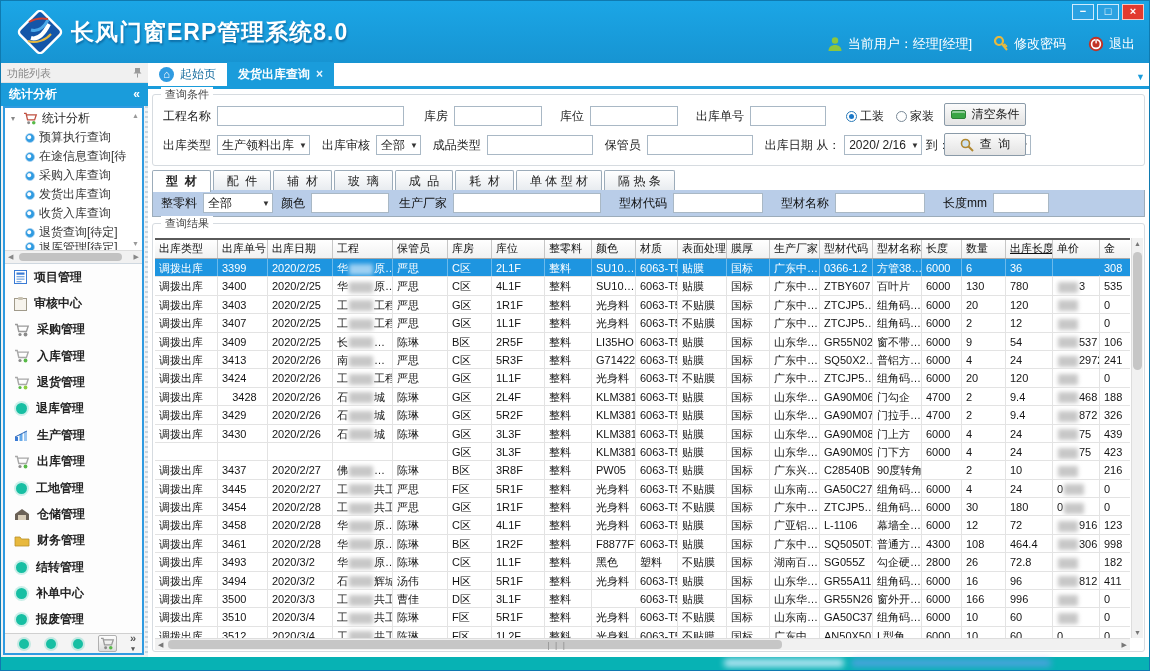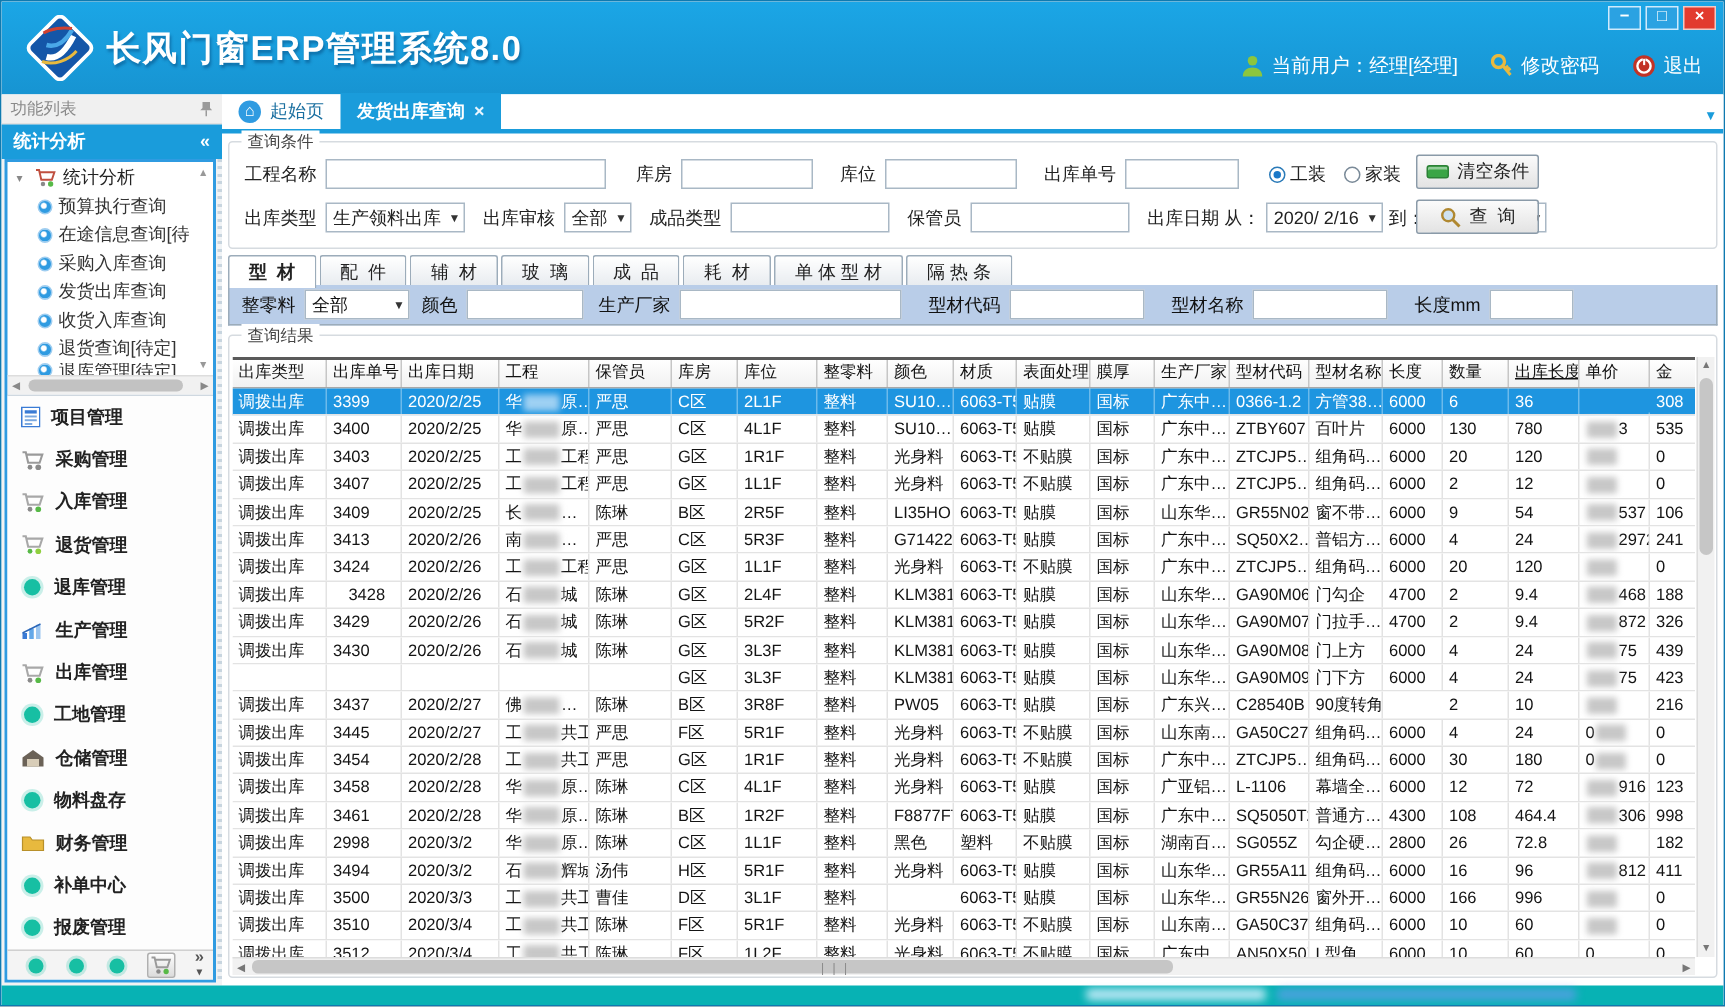--- a/index.html
+++ b/index.html
@@ -261,20 +261,29 @@
                 <rect x="2.5" y="2.5" width="8" height="2.2" fill="#3a7bd5"></rect>
                 <rect x="2.5" y="6" width="8" height="1.3" fill="#7aa8e0"></rect>
                 <rect x="2.5" y="8.5" width="8" height="1.3" fill="#7aa8e0"></rect>
                 <rect x="2.5" y="11" width="5" height="1.3" fill="#7aa8e0"></rect>
               </svg>
             </span>
             <span>项目管理</span>
           </div>
           <div class="mod">
             <span style="display: inline-flex;">
+              <svg width="13" height="14">
+                <rect x="0.5" y="1.5" width="12" height="12" fill="#f7f4ed" stroke="#a09a8a"></rect>
+                <rect x="4" y="0" width="5" height="3" rx="1" fill="#c8c2b2"></rect>
+              </svg>
+            </span>
+            <span>审核中心</span>
+          </div>
+          <div class="mod">
+            <span style="display: inline-flex;">
               <svg width="16" height="14" viewBox="0 0 16 14">
                 <path d="M1 1.5h2.2l1.6 7h7.6l1.8-5.4H4" fill="none" stroke="#9a9a9a" stroke-width="1.4"></path>
                 <circle cx="6" cy="11.5" r="1.6" fill="#8a8a8a"></circle>
                 <circle cx="11.5" cy="11.5" r="1.9" fill="#8a8a8a"></circle>
               </svg>
             </span>
             <span>采购管理</span>
           </div>
           <div class="mod">
             <span style="display: inline-flex;">
@@ -328,30 +337,30 @@
           <div class="mod">
             <span style="display: inline-flex;">
               <svg width="16" height="13">
                 <path d="M1 6 8 1l7 5v6H1z" fill="#6b6257"></path>
                 <rect x="4" y="7" width="8" height="5" fill="#d8cdb8"></rect>
               </svg>
             </span>
             <span>仓储管理</span>
           </div>
           <div class="mod">
-            <span class="mi-dot"></span>
-            <span>物料盘存</span>
-          </div>
-          <div class="mod">
             <span style="display: inline-flex;">
               <svg width="16" height="12">
                 <path d="M1 2h5l1.5 2H15v7H1z" fill="#e8b93e" stroke="#b8902a" stroke-width="0.8"></path>
               </svg>
             </span>
             <span>财务管理</span>
+          </div>
+          <div class="mod">
+            <span class="mi-dot"></span>
+            <span>结转管理</span>
           </div>
           <div class="mod">
             <span class="mi-dot"></span>
             <span>补单中心</span>
           </div>
           <div class="mod">
             <span class="mi-dot"></span>
             <span>报废管理</span>
           </div>
         </div>
@@ -824,21 +833,21 @@
               <div class="td" style="width: 53px;">SQ5050T20</div>
               <div class="td" style="width: 49px;">普通方…</div>
               <div class="td" style="width: 40px;">4300</div>
               <div class="td" style="width: 44px;">108</div>
               <div class="td" style="width: 47px;">464.4</div>
               <div class="td" style="width: 47px;"><span class="blurb" style="width: 20px;"></span>306</div>
               <div class="td" style="width: 40px;">998</div>
             </div>
             <div class="tr">
               <div class="td" style="width: 63px;">调拨出库</div>
-              <div class="td" style="width: 50px;">2998</div>
+              <div class="td" style="width: 50px;">3493</div>
               <div class="td" style="width: 65px;">2020/3/2</div>
               <div class="td" style="width: 60px;">华<span class="blurb" style="width: 24px;"></span>原…</div>
               <div class="td" style="width: 55px;">陈琳</div>
               <div class="td" style="width: 44px;">C区</div>
               <div class="td" style="width: 53px;">1L1F</div>
               <div class="td" style="width: 47px;">整料</div>
               <div class="td" style="width: 44px;">黑色</div>
               <div class="td" style="width: 42px;">塑料</div>
               <div class="td" style="width: 49px;">不贴膜</div>
               <div class="td" style="width: 43px;">国标</div>

